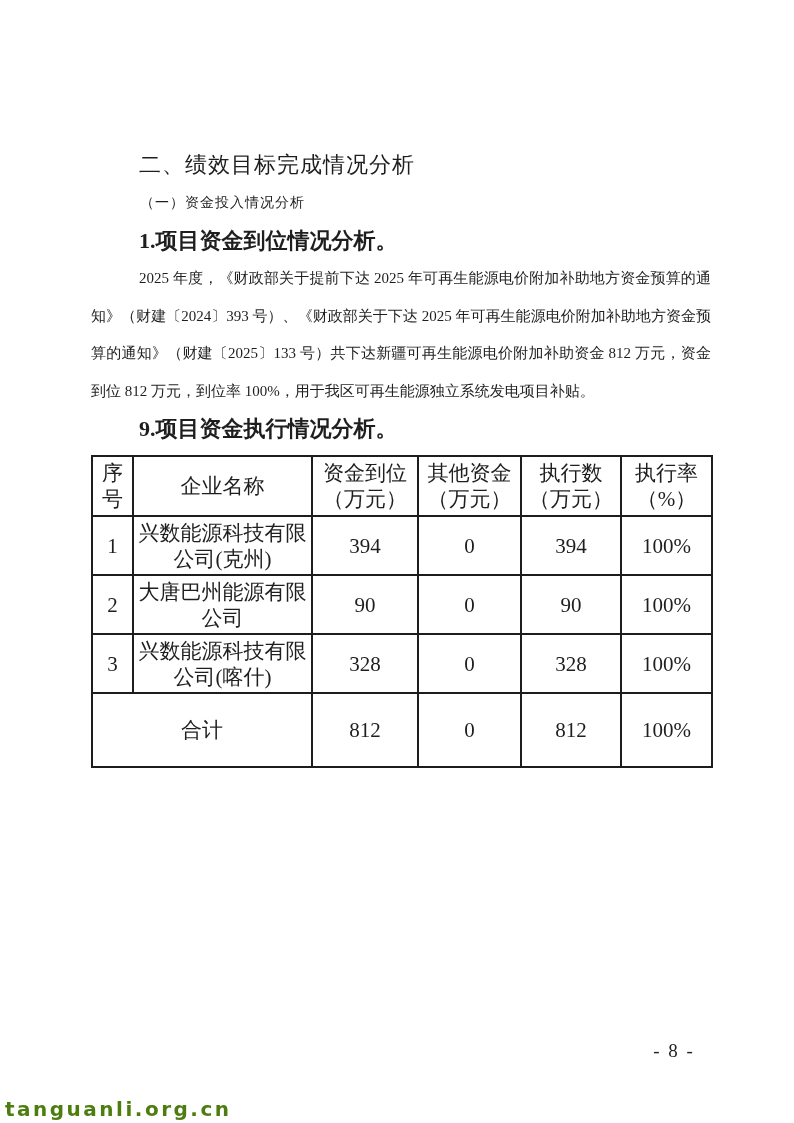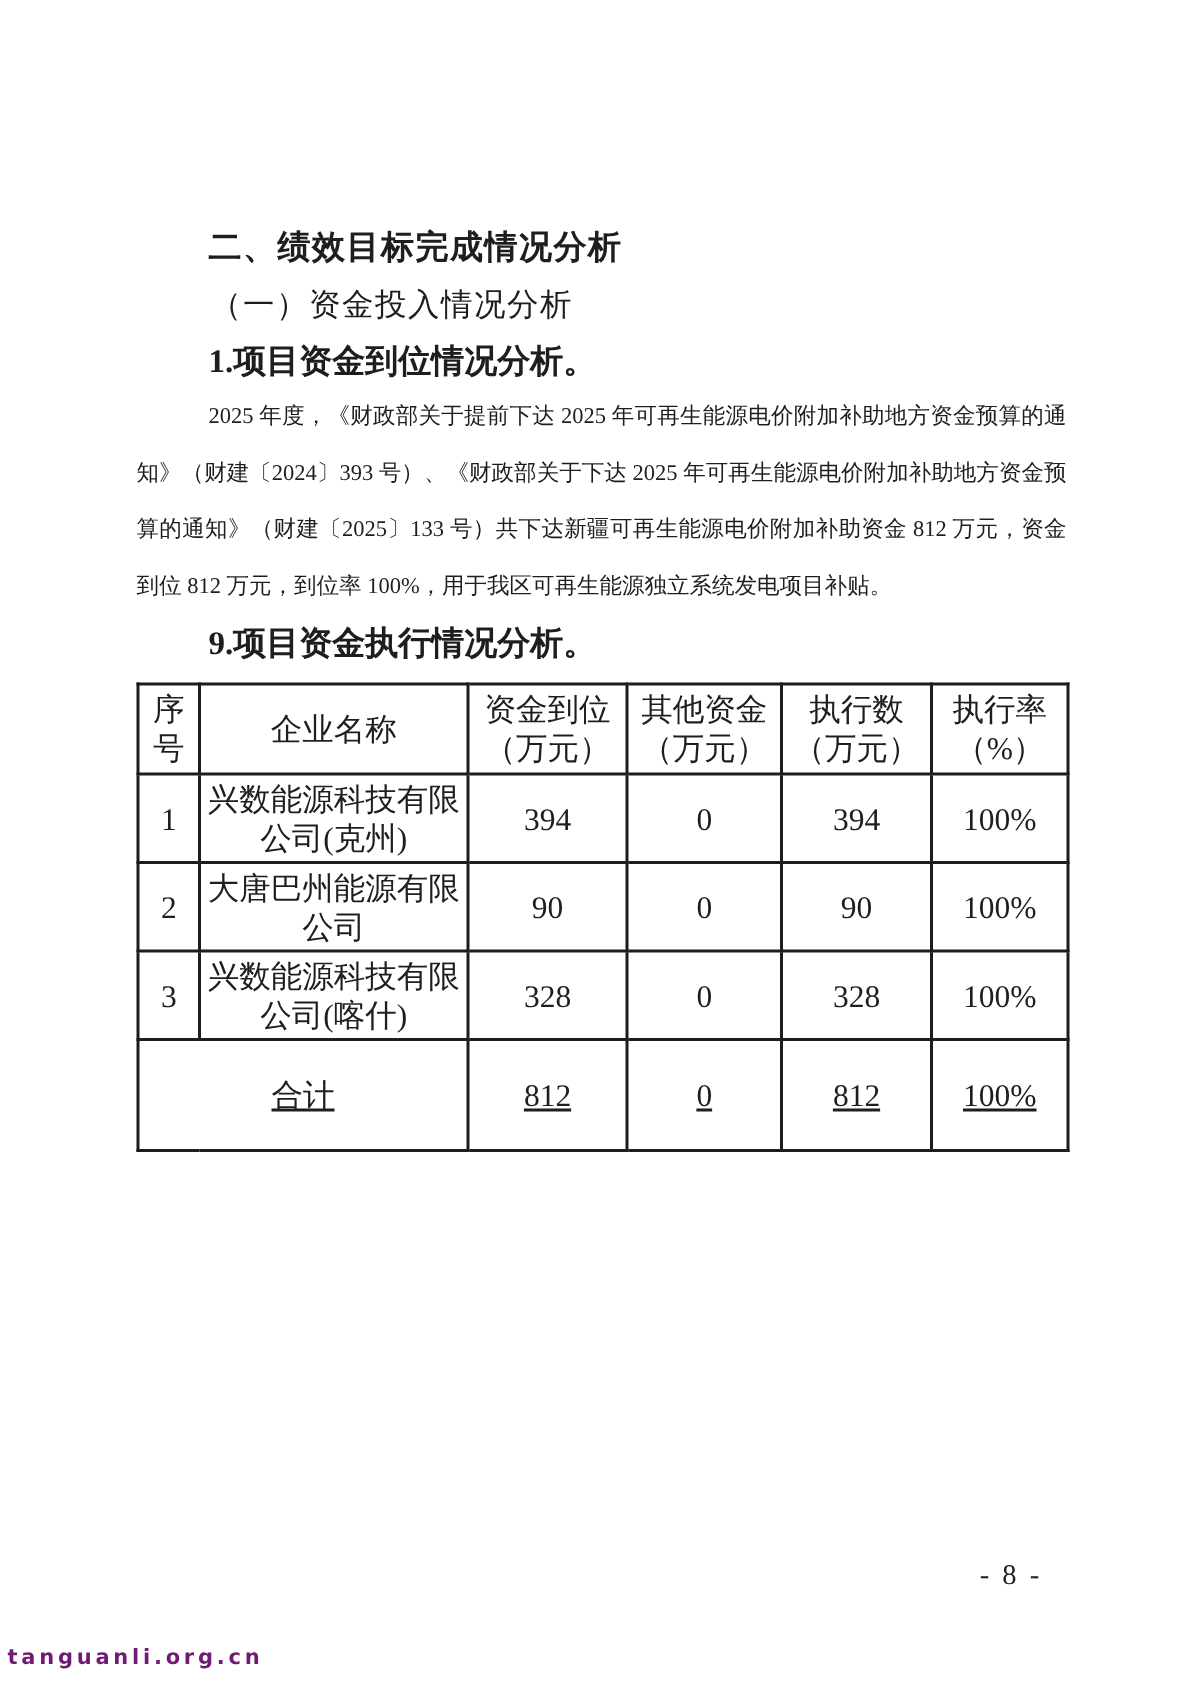--- a/index.html
+++ b/index.html
@@ -6,25 +6,25 @@
   body{
     width:794px;height:1123px;background:#ffffff;
     font-family:"Liberation Serif","DejaVu Serif",serif;
     color:#1e1e1e;overflow:hidden;position:relative;
   }
   .page{position:absolute;inset:0;background:#ffffff;}
   .content{position:absolute;left:91px;top:146px;width:620px;}
 
   .h-section{
     font-family:"Liberation Sans","DejaVu Sans",sans-serif;
-    font-size:22px;font-weight:700;line-height:38px;
+    font-size:22px;font-weight:400;line-height:38px;
     padding-left:48px;margin:0;letter-spacing:1px;
   }
   .h-sub{
-    font-size:21px;font-weight:400;line-height:38px;
+    font-size:14px;font-weight:400;line-height:38px;
     padding-left:49px;margin:0;letter-spacing:1px;
   }
   .h-point{
     font-size:22px;font-weight:700;line-height:38px;
     padding-left:48px;margin:0;
   }
   .para{
     font-size:15px;line-height:37.5px;margin:0;
     text-align:justify;text-indent:48px;
     word-break:break-all;
@@ -39,32 +39,32 @@
   }
   table.exec th,table.exec td{
     border:2px solid #1d1d1d;
     text-align:center;vertical-align:middle;
     font-weight:400;font-size:21px;line-height:26px;
     white-space:pre-line;padding:2px 1px;
     overflow:hidden;
   }
   tr.hdr{height:60px;}
   tr.data{height:59px;}
-  tr.total{height:74px;text-decoration:underline;}
+  tr.total{height:74px;}
 
   .page-number{
     position:absolute;top:1040px;left:646px;width:56px;
     text-align:center;font-size:19px;letter-spacing:2px;
     color:#232323;
   }
   .watermark{
     position:absolute;left:5px;top:1097px;
     font-family:"DejaVu Sans","Liberation Sans",sans-serif;
-    font-weight:700;font-size:14px;letter-spacing:2.5px;
-    color:#701a75;user-select:none;
+    font-weight:700;font-size:20px;letter-spacing:2.5px;
+    color:#4d7c0f;user-select:none;
   }
 </style>
 </head>
 <body>
 
 <div class="page">
   <div class="content">
 
     <p class="h-section">二、绩效目标完成情况分析</p>
 

